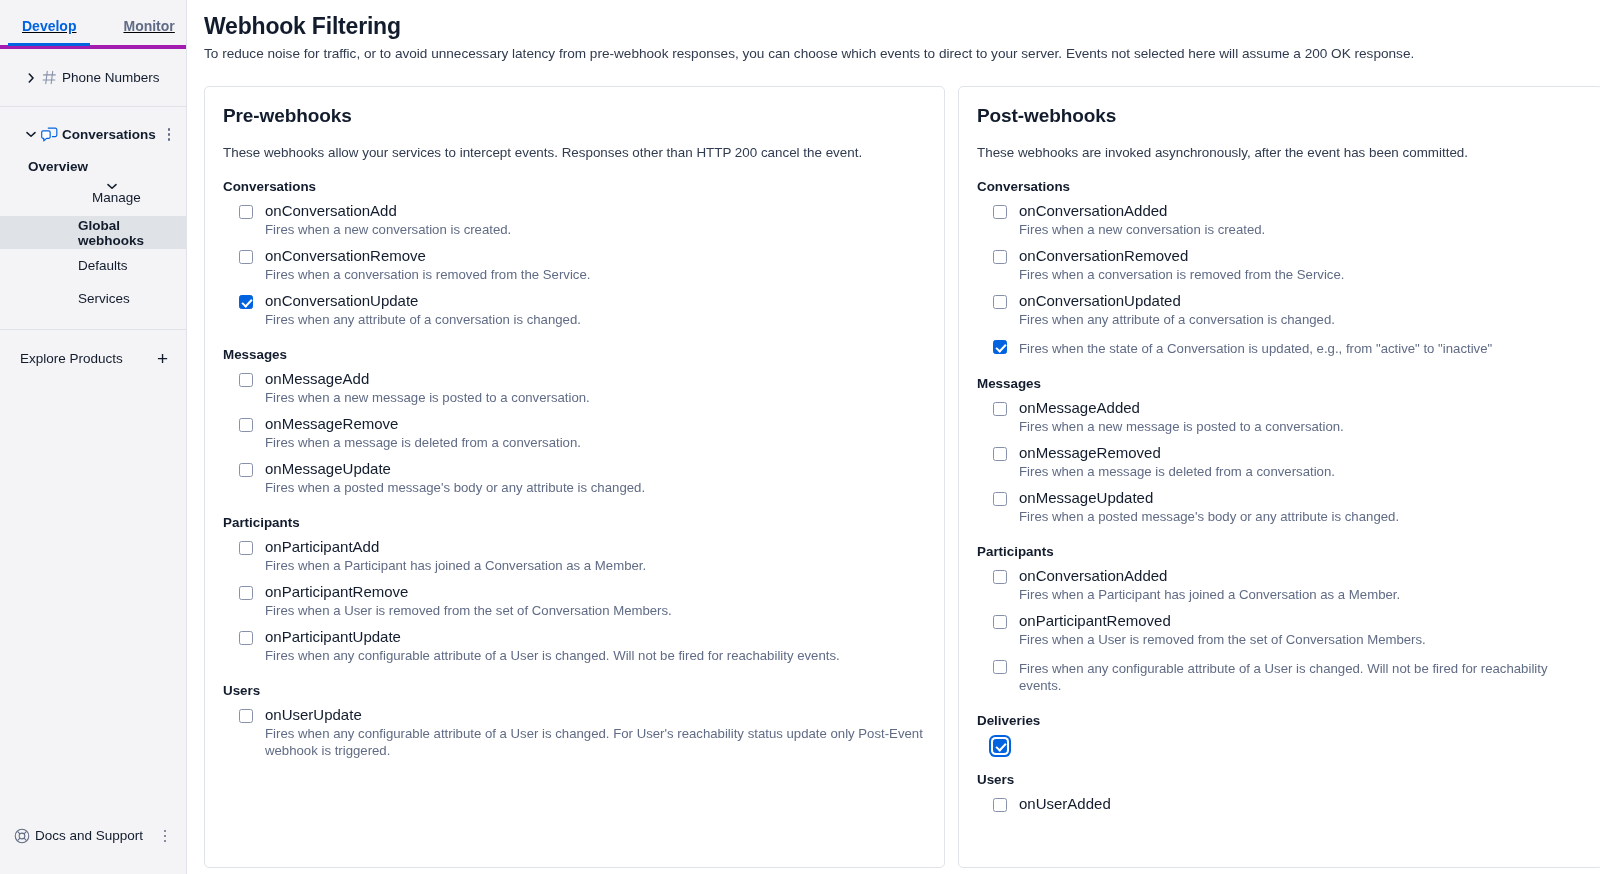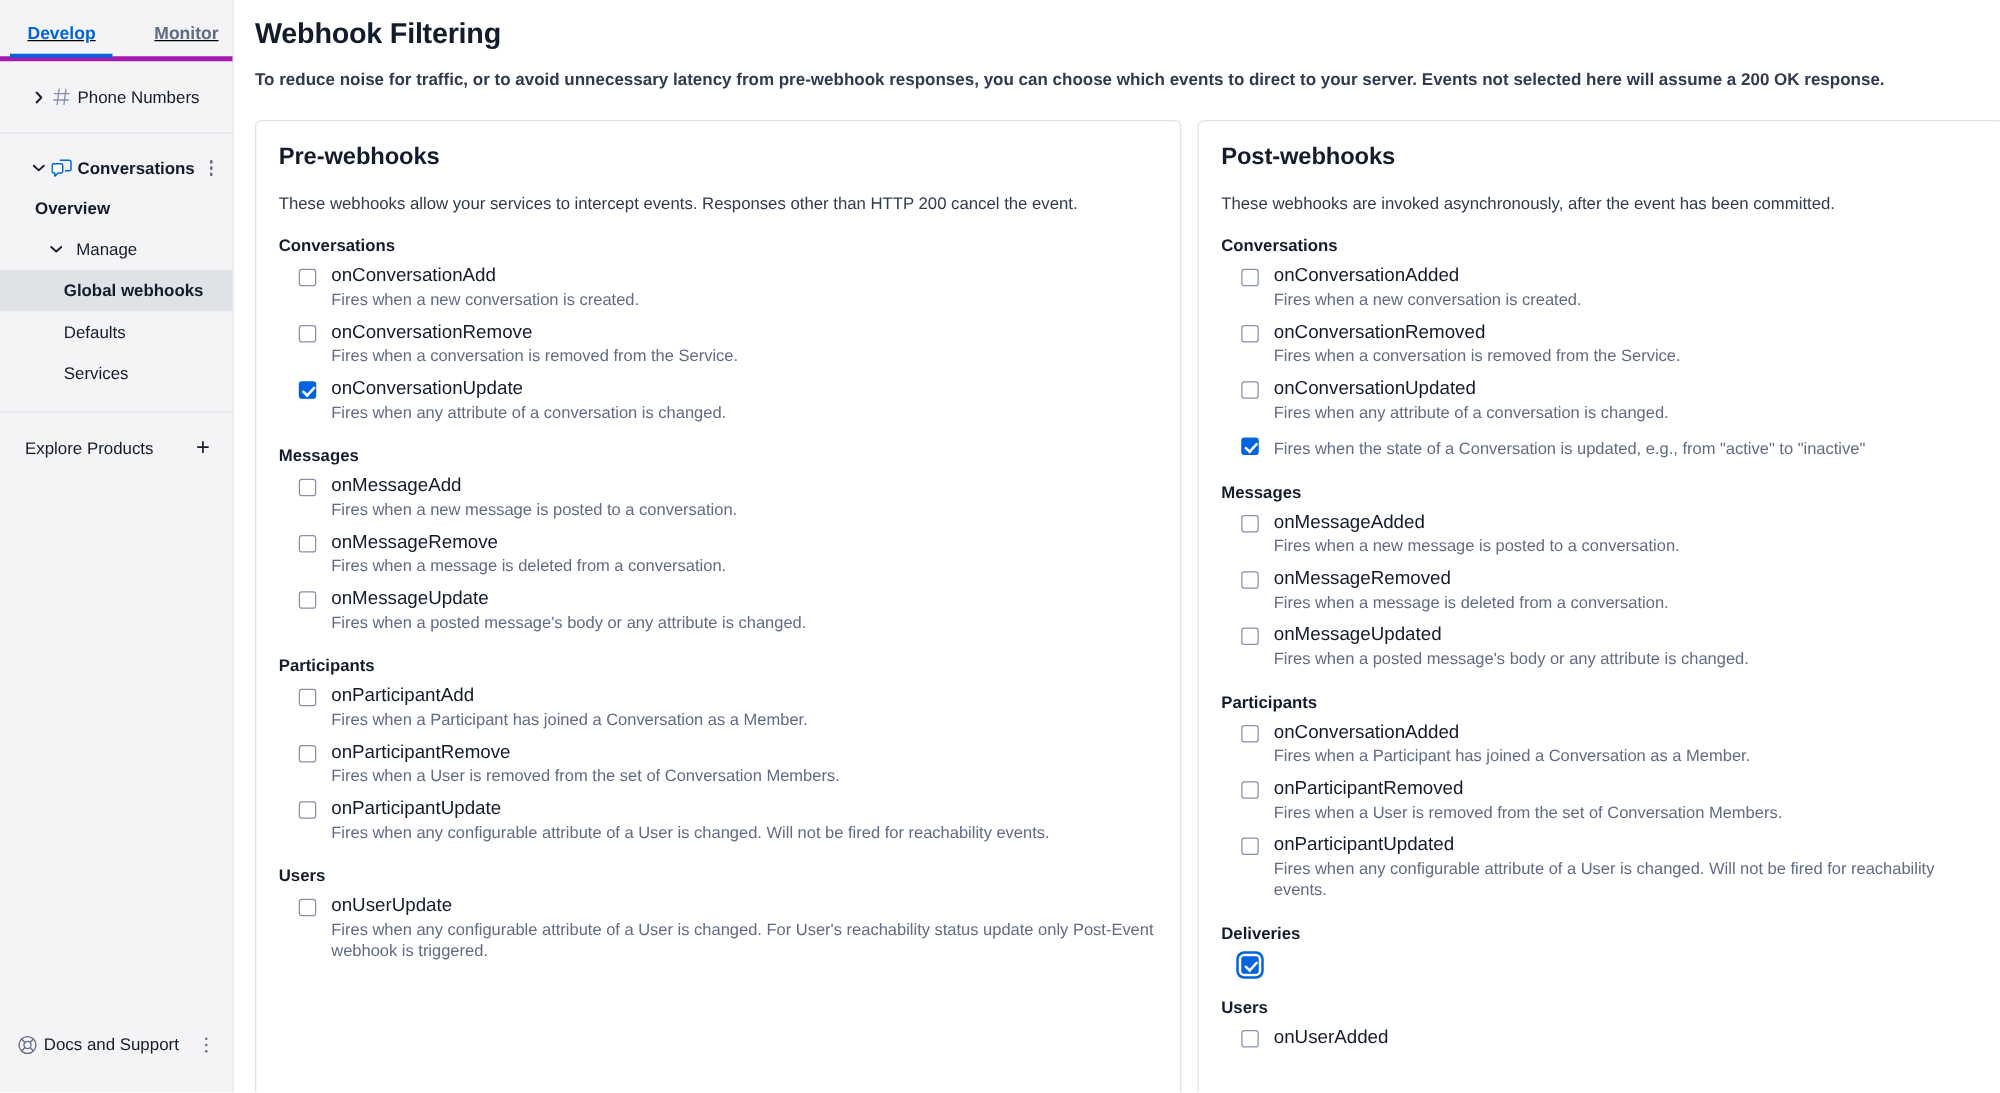--- a/index.html
+++ b/index.html
@@ -64,22 +64,22 @@
     justify-content: center; gap: 2.5px; cursor: pointer;
   }
   .kebab i { width: 2.5px; height: 2.5px; border-radius: 50%; background: #606B85; display:block; }
   .divider { height: 1px; background: #DFE2E6; margin: 0; }
   .nav-sub {
     display: flex; align-items: center;
     height: 33px; font-size: 13.5px; color: #121C2D; cursor: pointer;
   }
   .nav-sub .caret { width: 14px; min-width: 14px; display:inline-flex; align-items:center; justify-content:center; }
   .nav-sub.lvl1 { padding-left: 28px; font-weight: bold; }
-  .nav-sub.lvl2 { padding-left: 38px; }
-  .nav-sub.lvl3 { padding-left: 51px; }
+  .nav-sub.lvl2 { padding-left: 38px; flex-direction: column; }
+  .nav-sub.lvl3 { padding-left: 78px; }
   .nav-sub.selected { background: #DFE2E6; font-weight: bold; }
   .explore-row {
     display:flex; align-items:center; height: 34px;
     padding: 0 18px 0 20px; font-size: 13.5px; color: #121C2D; cursor:pointer;
   }
   .plus { margin-left:auto; font-size: 19px; line-height: 19px; color:#121C2D; }
   .sidebar-footer {
     margin-top: auto; display:flex; align-items:flex-start;
     height: 46px; padding: 0 14px 0 9px; font-size: 13.5px; color:#121C2D;
     cursor: pointer;
@@ -90,21 +90,21 @@
   #content {
     flex: 1; height: 874px; padding: 0 0 0 0;
     background: #fff; overflow: hidden; position: relative;
   }
   .page-head { padding: 13px 20px 0 17px; }
   h1.page-title {
     margin: 0; font-size: 23px; font-weight: bold; color: #121C2D;
     letter-spacing: -0.2px;
   }
   .page-sub {
-    margin: 15px 0 0 0; font-size: 13.6px; color: #303B4F; line-height: 1.35; font-weight: bold;
+    margin: 5px 0 0 0; font-size: 13.6px; color: #303B4F; line-height: 1.35;
   }
 
   .panels { display: flex; gap: 13px; padding: 23px 0 0 17px; }
   .card {
     background: #fff;
     border: 1px solid #E1E3EA;
     border-radius: 5px;
     padding: 18px 19px 20px 18px;
     height: 782px;
     overflow: hidden;
@@ -412,21 +412,20 @@
             <div class="opt">
               <div class="cb"></div>
               <div class="opt-text">
                 <span class="opt-name">onParticipantRemoved</span>
                 <span class="opt-desc">Fires when a User is removed from the set of Conversation Members.</span>
               </div>
             </div>
             <div class="opt">
               <div class="cb"></div>
               <div class="opt-text">
-                <span class="opt-name">onParticipantUpdated</span>
                 <span class="opt-desc">Fires when any configurable attribute of a User is changed. Will not be fired for reachability events.</span>
               </div>
             </div>
             <div class="group-title">Deliveries</div>
             <div class="opt">
               <div class="cb checked focused"></div>
             </div>
             <div class="group-title">Users</div>
             <div class="opt">
               <div class="cb"></div>

